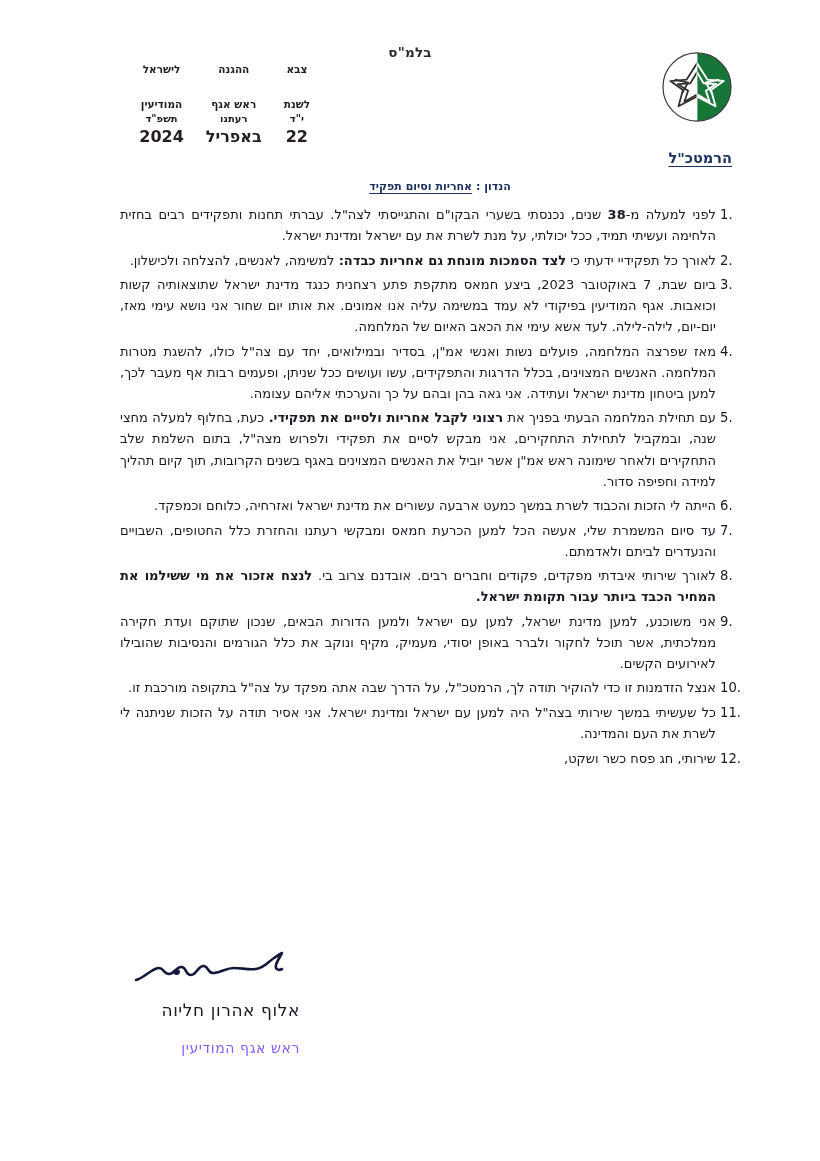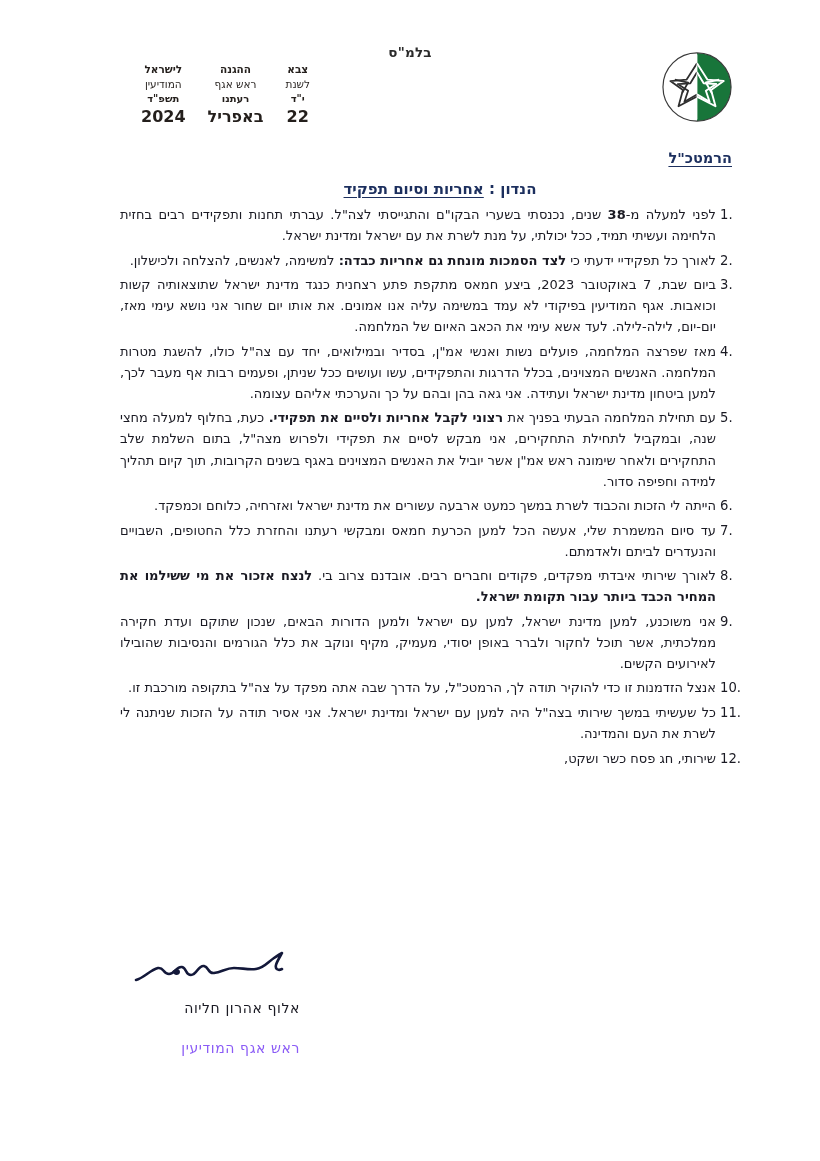--- a/index.html
+++ b/index.html
@@ -48,21 +48,21 @@
     direction: rtl;
   }
   .lh-col {
     text-align: center;
     line-height: 1.42;
     font-size: 10.5px;
     color: #241f1c;
     white-space: nowrap;
   }
   .lh-col .r1 { font-weight: 700; text-align: center; }
-  .lh-col .r2 { font-weight: 400; }
+  .lh-col .r2 { font-weight: 700; margin-top: 20px; }
   .lh-col .r3 { font-weight: 700; font-size: 10px; }
   .lh-col .r4 { font-weight: 700; font-size: 16px; }
 
   
   .emblem {
     position: absolute;
     top: 50px;
     right: 86px;
     width: 74px;
     height: 74px;
@@ -82,21 +82,21 @@
     direction: rtl;
   }
 
   
   .subject {
     position: absolute;
     top: 180px;
     right: 0;
     width: 820px;
     text-align: center;
-    font-size: 15px;
+    font-size: 11px;
     font-weight: 700;
     color: #1c2f5e;
     direction: rtl;
     padding-left: 60px;
     box-sizing: border-box;
   }
   .subject .subj-label { text-decoration: none; }
   .subject .subj-value { text-decoration: underline; text-underline-offset: 3px; }
 
   
@@ -152,21 +152,21 @@
     width: 170px;
     height: 40px;
   }
   .sig-mark svg { display: block; }
   .sig-name {
     position: absolute;
     top: 52px;
     right: 520px;
     width: 220px;
     text-align: right;
-    font-size: 14px;
+    font-size: 17px;
     color: #1a1a23;
     letter-spacing: 0.6px;
     white-space: nowrap;
   }
   .sig-role {
     position: absolute;
     top: 92px;
     right: 520px;
     width: 220px;
     text-align: right;

